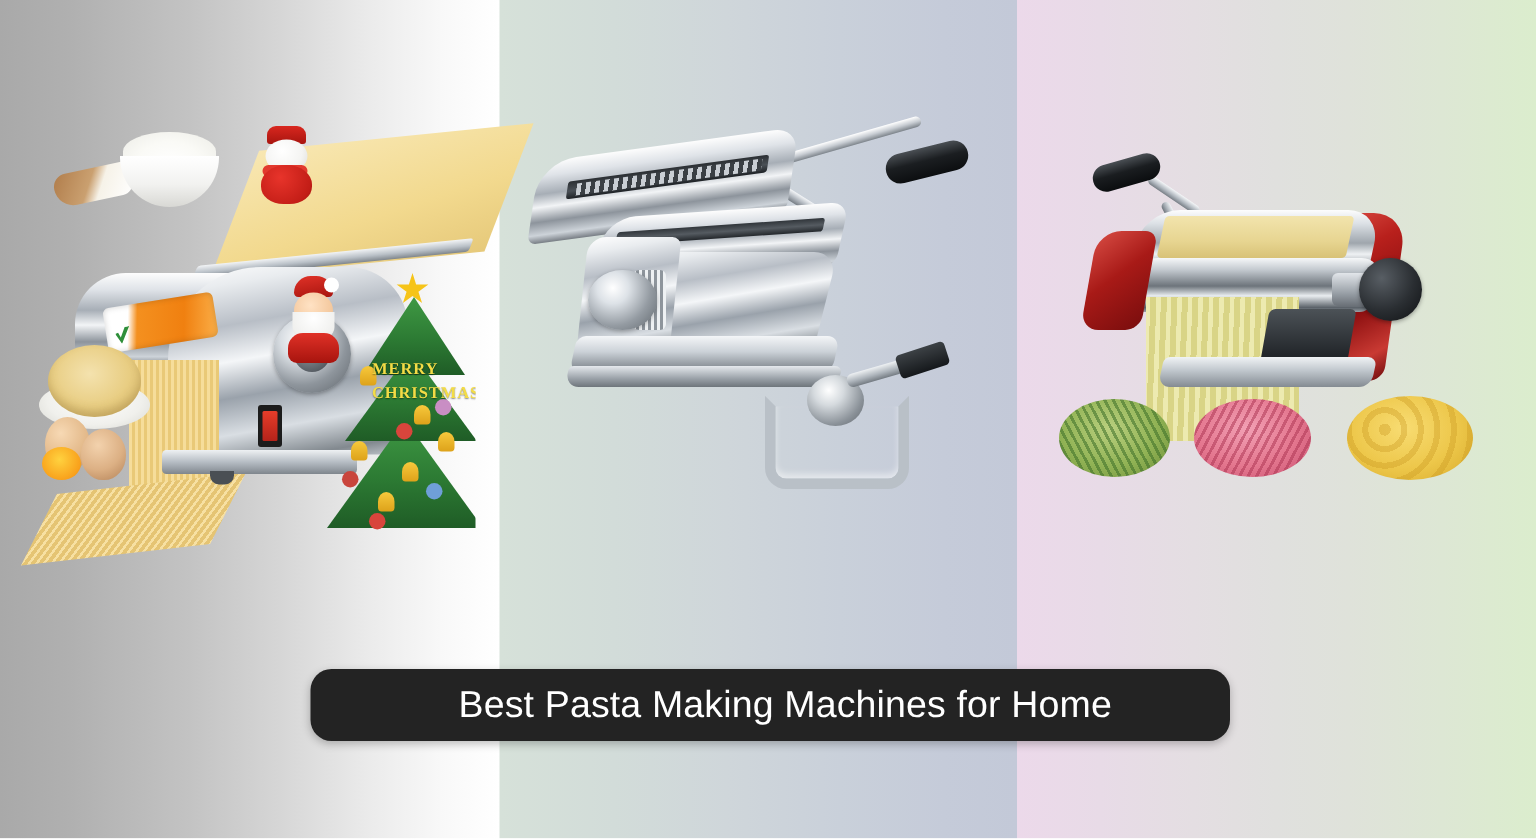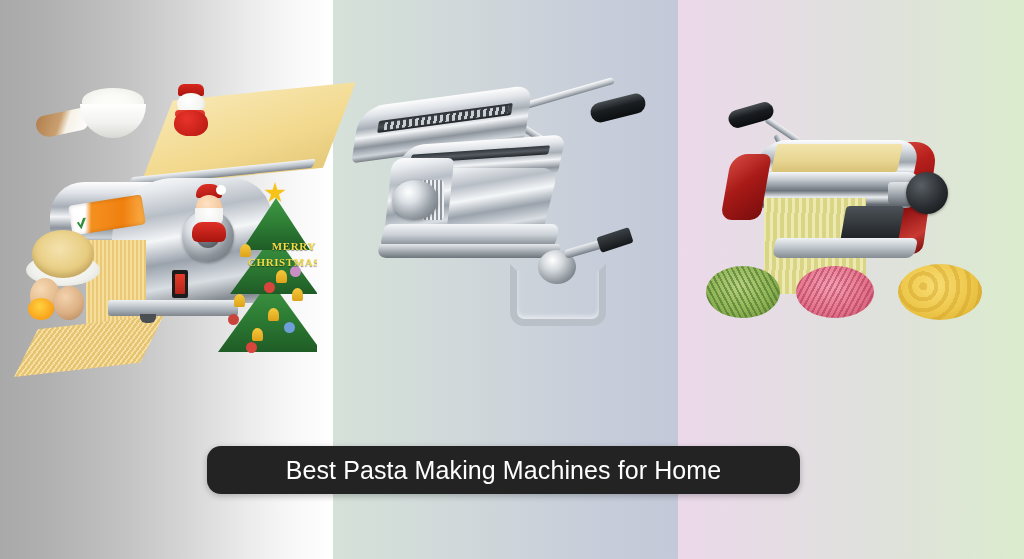--- a/index.html
+++ b/index.html
@@ -36,21 +36,20 @@
   }
   .panel-3 {
     width: 346px;
     background: linear-gradient(90deg, #ecd9ea 0%, #e8dbe7 16%, #e4dee2 34%, #e0e0de 50%, #dfe2da 64%, #dde7d4 82%, #dbedcd 100%);
   }
 
   
   .stage {
     position: absolute;
     inset: 0;
-    text-align: right;
   }
   .product {
     position: absolute;
   }
 
   
   .chrome {
     background: linear-gradient(170deg, #ffffff 0%, #e9ecef 12%, #b8bec6 30%, #f4f6f8 46%, #9aa2ab 62%, #d9dee3 78%, #82898f 92%, #c7ccd2 100%);
   }
   .chrome-h {
@@ -485,20 +484,21 @@
     left: 207px;
     top: 446px;
     width: 593px;
     height: 48px;
     background: #232323;
     border-radius: 14px;
     display: flex;
     align-items: center;
     justify-content: center;
     box-shadow: 0 2px 6px rgba(0,0,0,.25);
+    padding-left: 20px;
   }
   .title-text {
     color: #ffffff;
     font-size: 25px;
     font-weight: normal;
     letter-spacing: .1px;
     white-space: nowrap;
     font-family: "Liberation Sans", sans-serif;
   }
 </style>

